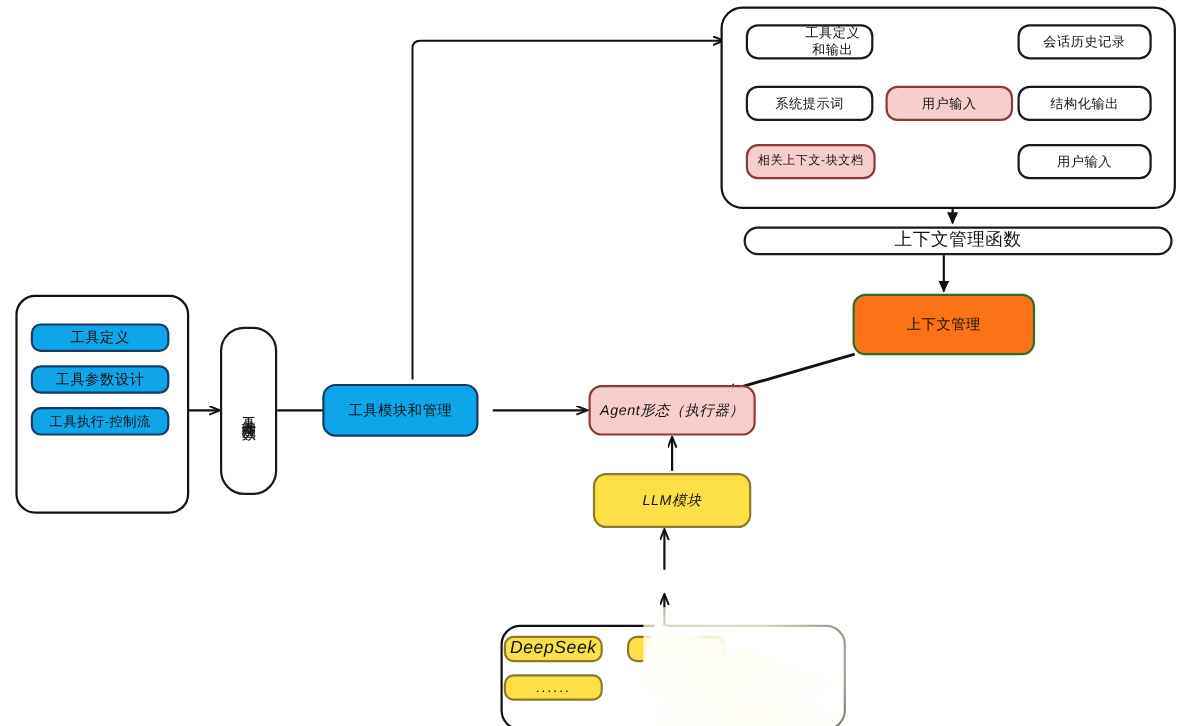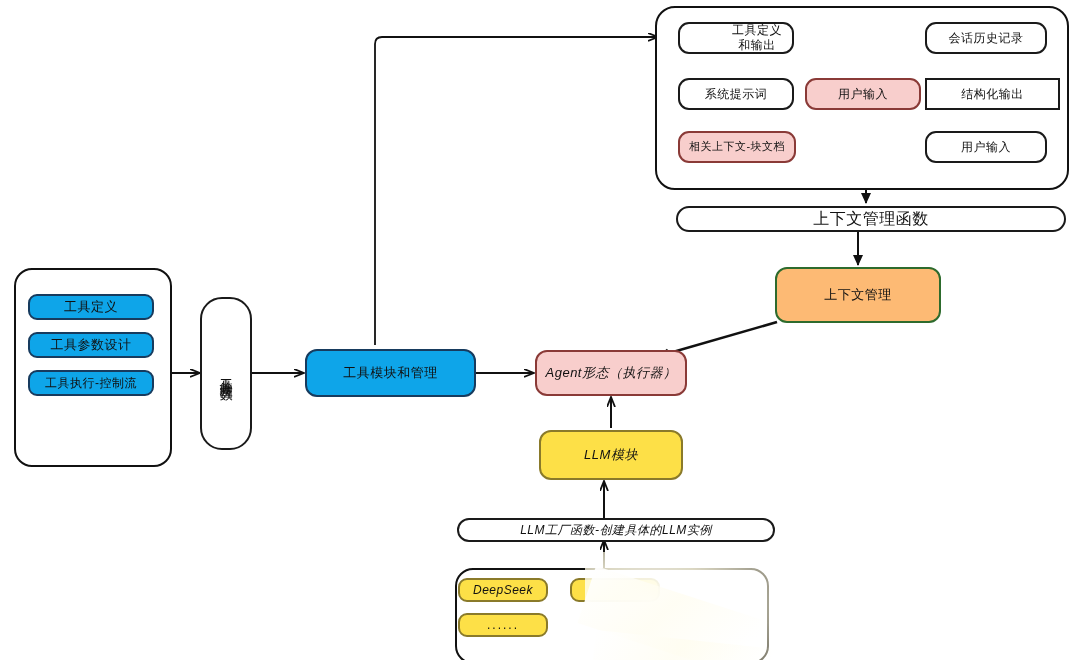--- a/index.html
+++ b/index.html
@@ -40,21 +40,21 @@
     line-height: 1.25;
     padding: 2px 6px;
   }
   .panel {
     background: #ffffff;
     border: 2.5px solid #111111;
     border-radius: 18px;
   }
   .blue { background: #0ea5e9; border-color: #173b5e; }
   .pink { background: #f8cecc; border-color: #8a3a37; }
-  .green { background: #fdba74; border-color: #2d6b2d; }
+  .green { background: #f97316; border-color: #2d6b2d; }
   .yellow { background: #fde047; border-color: #8a7a2a; }
   .wide-pill { border-radius: 14px; }
   .vert-text {
     writing-mode: vertical-rl;
     text-orientation: upright;
     letter-spacing: 2px;
     line-height: 1.05;
     font-size: 13px;
   }
   .ital { font-style: italic; }
@@ -116,47 +116,46 @@
   <div class="panel" style="position:absolute;left:14px;top:268px;width:154px;height:195px;"></div>
 
   <div class="node blue" style="left:28px;top:294px;width:126px;height:26px;border-radius:9px;">工具定义</div>
   <div class="node blue" style="left:28px;top:332px;width:126px;height:26px;border-radius:9px;">工具参数设计</div>
   <div class="node blue" style="left:28px;top:370px;width:126px;height:26px;border-radius:9px;font-size:12px;">工具执行-控制流</div>
 
   <div class="node" style="left:200px;top:297px;width:52px;height:153px;border-radius:22px;">
     <span class="vert-text">工具管理函数</span>
   </div>
 
-  <div class="node blue" style="left:305px;top:349px;width:171px;height:48px;">工具模块和管理</div>
+  <div class="node blue" style="left:293px;top:349px;width:142px;height:48px;">工具模块和管理</div>
 
   <div class="node pink ital" style="left:535px;top:350px;width:152px;height:46px;font-size:13px;">Agent形态（执行器）</div>
 
   <div class="panel" style="position:absolute;left:655px;top:6px;width:410px;height:180px;border-radius:20px;"></div>
 
   <div class="node" style="left:678px;top:22px;width:116px;height:32px;border-radius:11px;font-size:12px;padding-left:48px;">工具定义和输出</div>
   <div class="node" style="left:925px;top:22px;width:122px;height:32px;border-radius:11px;font-size:12px;">会话历史记录</div>
 
   <div class="node" style="left:678px;top:78px;width:116px;height:32px;border-radius:11px;font-size:12px;">系统提示词</div>
   <div class="node pink" style="left:805px;top:78px;width:116px;height:32px;border-radius:11px;font-size:12px;">用户输入</div>
-  <div class="node" style="left:925px;top:78px;width:135px;height:32px;border-radius:0;font-size:12px;">结构化输出</div>
+  <div class="node" style="left:925px;top:78px;width:122px;height:32px;border-radius:11px;font-size:12px;">结构化输出</div>
 
   <div class="node pink" style="left:678px;top:131px;width:118px;height:32px;border-radius:11px;font-size:11px;">相关上下文-块文档</div>
   <div class="node" style="left:925px;top:131px;width:122px;height:32px;border-radius:11px;font-size:12px;">用户输入</div>
 
   <div class="node wide-pill" style="left:676px;top:206px;width:390px;height:26px;font-size:16px;border-radius:13px;">上下文管理函数</div>
 
   <div class="node green" style="left:775px;top:267px;width:166px;height:56px;">上下文管理</div>
 
   <div class="node yellow ital" style="left:539px;top:430px;width:144px;height:50px;">LLM模块</div>
 
-  <div class="node wide-pill ital" style="left:457px;top:518px;width:318px;height:24px;font-size:12px;border-radius:12px;">LLM工厂函数-创建具体的LLM实例</div>
 
   <div class="panel" style="position:absolute;left:455px;top:568px;width:310px;height:92px;border-radius:18px;"></div>
 
-  <div class="node yellow ital" style="left:458px;top:578px;width:90px;height:24px;border-radius:9px;font-size:12px;">DeepSeek</div>
+  <div class="node yellow ital" style="left:458px;top:578px;width:90px;height:24px;border-radius:9px;font-size:16px;">DeepSeek</div>
   <div class="node yellow" style="left:570px;top:578px;width:90px;height:24px;border-radius:9px;font-size:12px;"></div>
   <div class="node yellow" style="left:458px;top:613px;width:90px;height:24px;border-radius:9px;font-size:12px;letter-spacing:2px;">......</div>
 
   <div class="glare" style="left:585px;top:552px;width:300px;height:180px;"></div>
   <div class="glare2" style="left:596px;top:566px;width:230px;height:60px;transform:rotate(18deg);transform-origin:0 0;"></div>
   <div class="glare2" style="left:596px;top:630px;width:240px;height:40px;transform:rotate(6deg);transform-origin:0 0;"></div>
 
 </div>
 
 </body></html>

